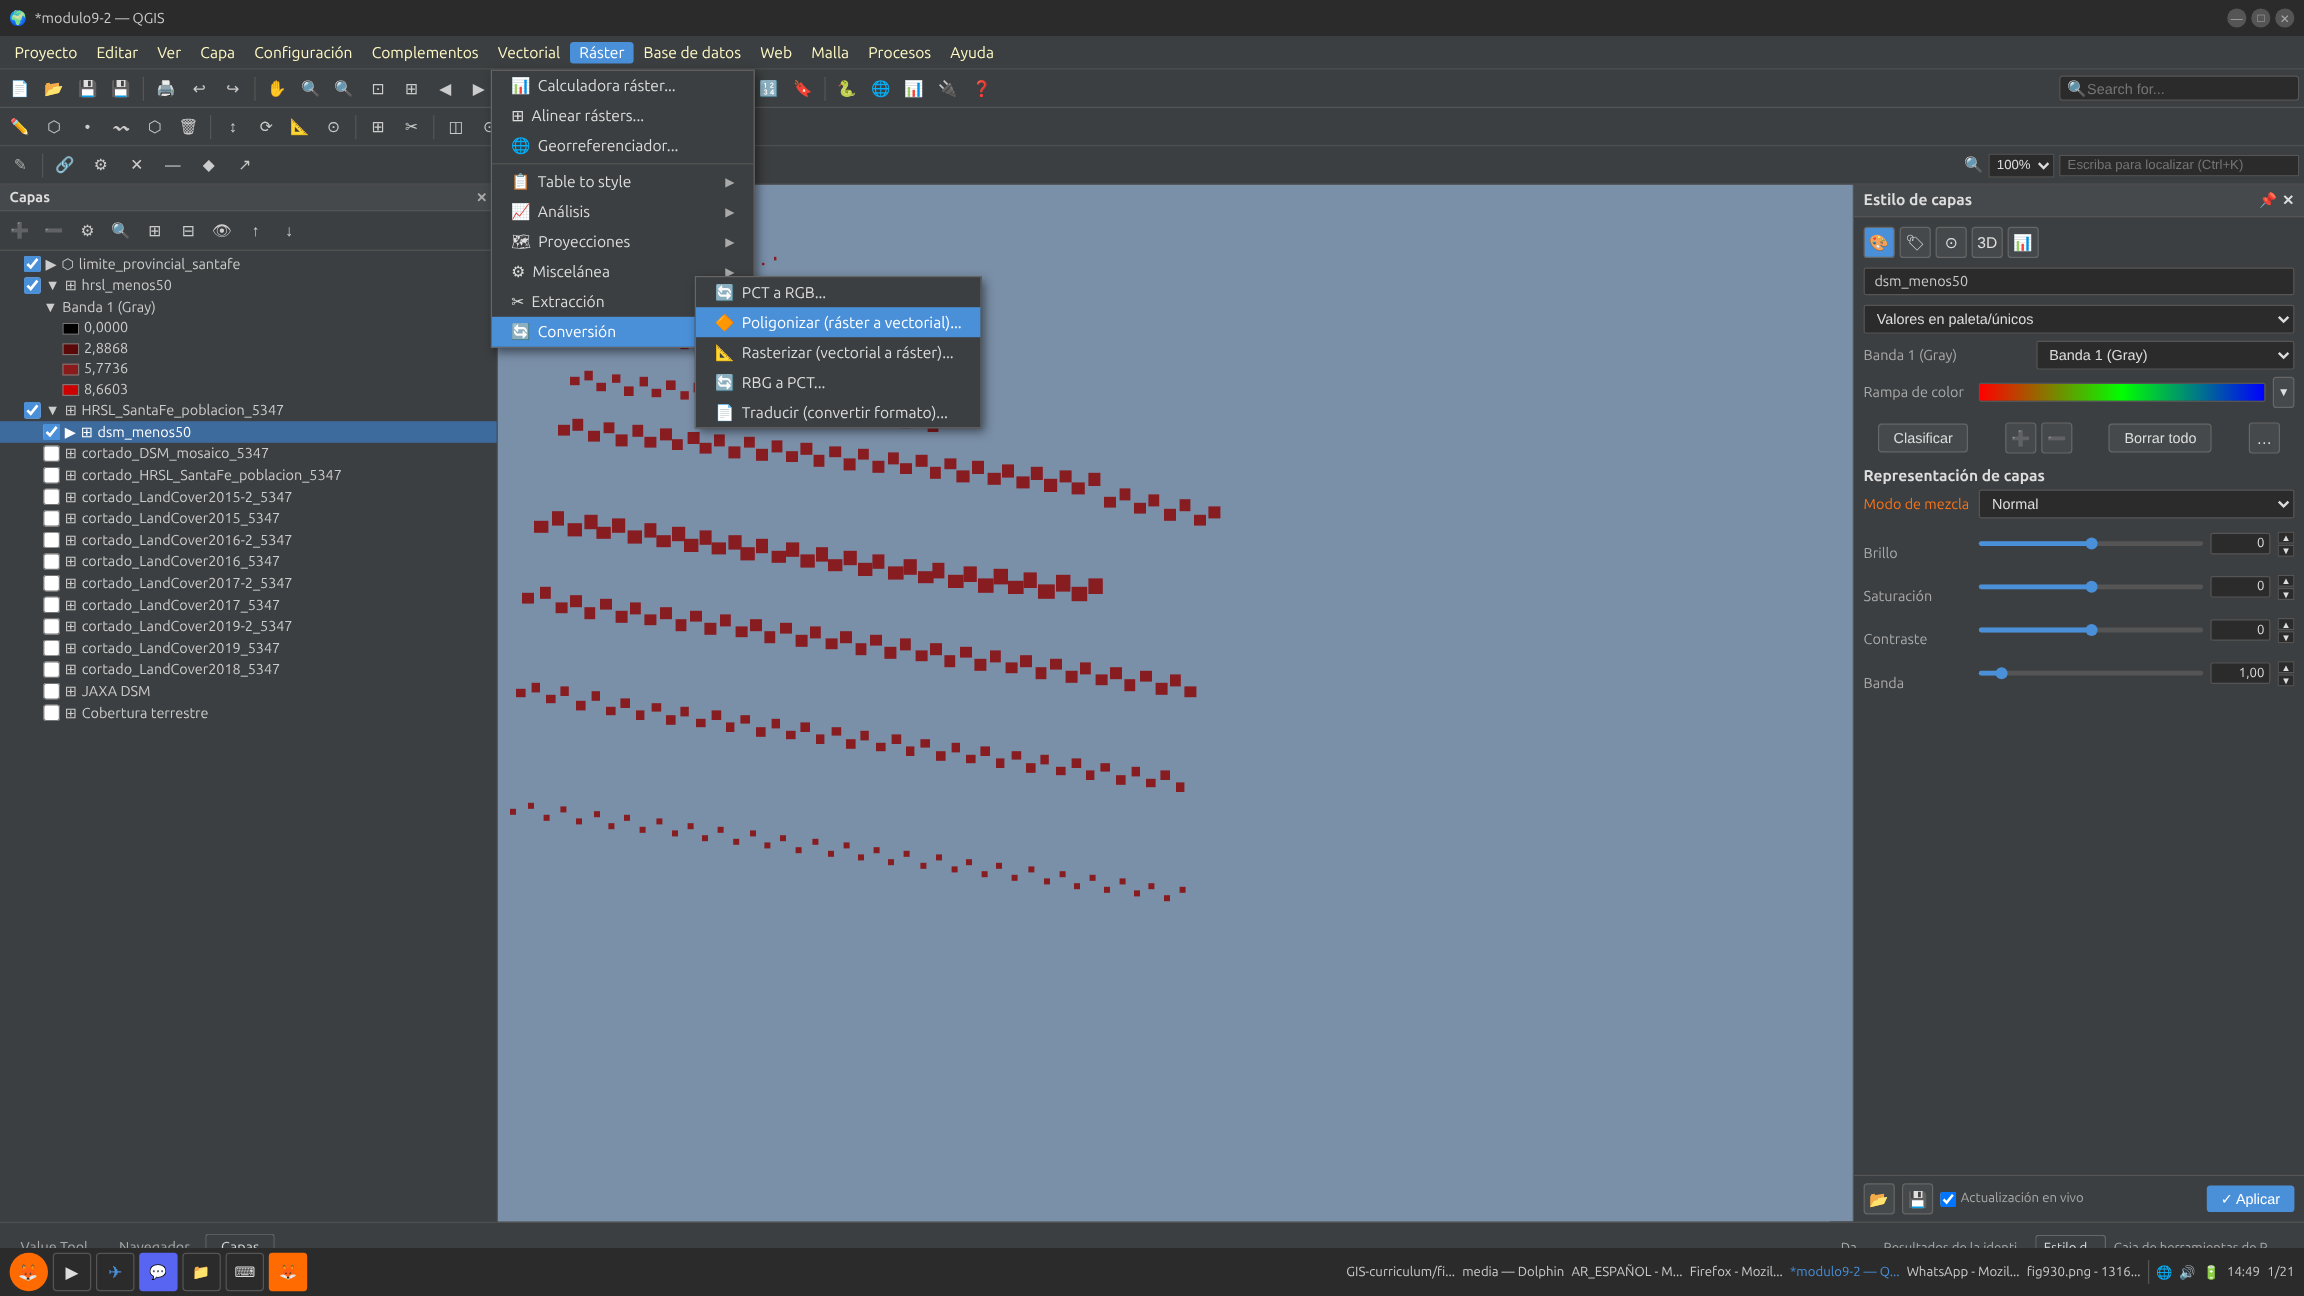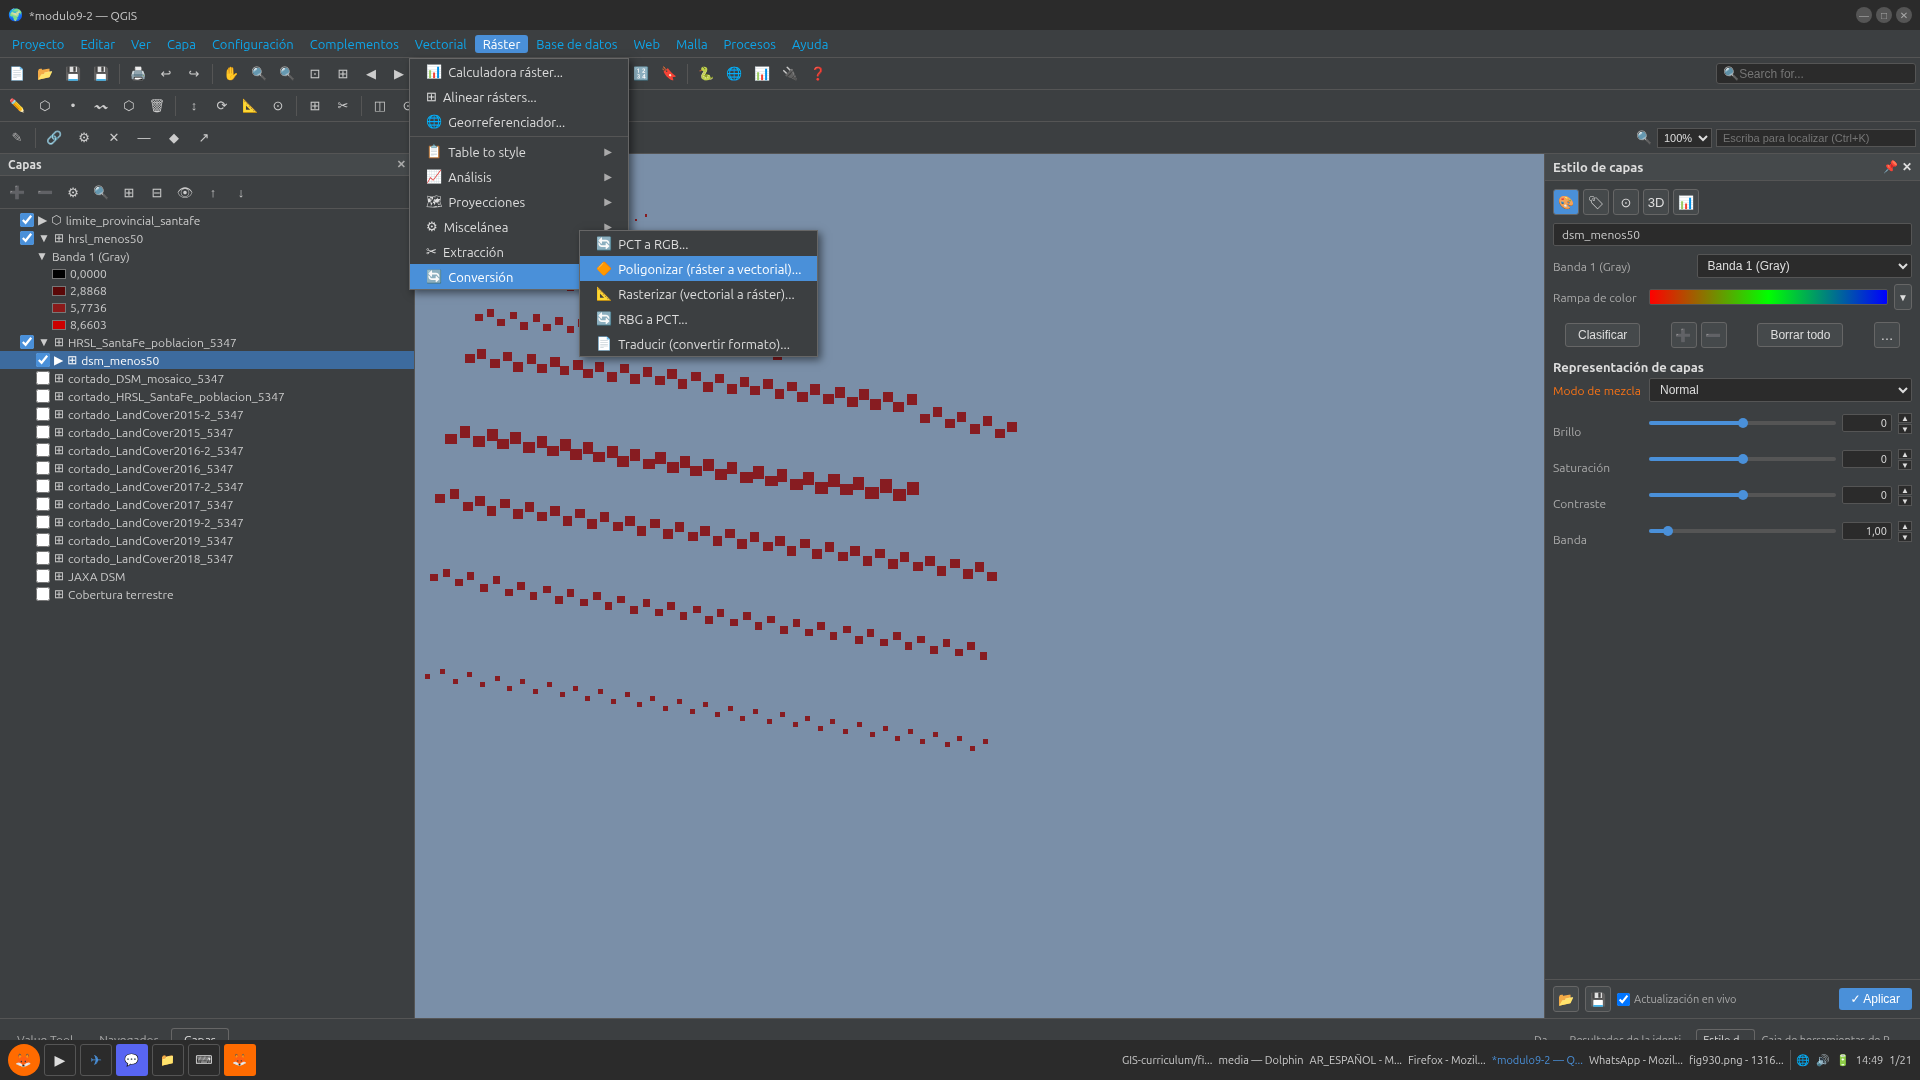--- a/index.html
+++ b/index.html
@@ -33,21 +33,21 @@
       display: flex;
       align-items: center;
       padding: 0 4px;
       border-bottom: 1px solid #555;
     }
     .menu-item {
       padding: 2px 8px;
       cursor: pointer;
       border-radius: 3px;
       font-size: 13px;
-      color: #0ea5e9;
+      color: #fef9c3;
       white-space: nowrap;
     }
     .menu-item.active { background: #4a90d9; color: white; }
 
     
     .toolbar-row {
       height: 32px;
       background: #3c3f41;
       display: flex;
       align-items: center;
@@ -1008,20 +1008,25 @@
         <button class="icon-btn">🏷</button>
         <button class="icon-btn">⊙</button>
         <button class="icon-btn">3D</button>
         <button class="icon-btn">📊</button>
       </div>
 
       <div class="layer-name-display">
         <span>dsm_menos50</span>
       </div>
 
+      <div class="render-row">
+        <select class="render-select">
+          <option>Valores en paleta/únicos</option>
+        </select>
+      </div>
 
       <div class="color-band-row">
         <span class="band-label">Banda 1 (Gray)</span>
         <select class="band-select">
           <option>Banda 1 (Gray)</option>
         </select>
       </div>
 
       <div class="color-ramp-row">
         <span style="font-size:12px;color:#aaa;min-width:90px;">Rampa de color</span>

